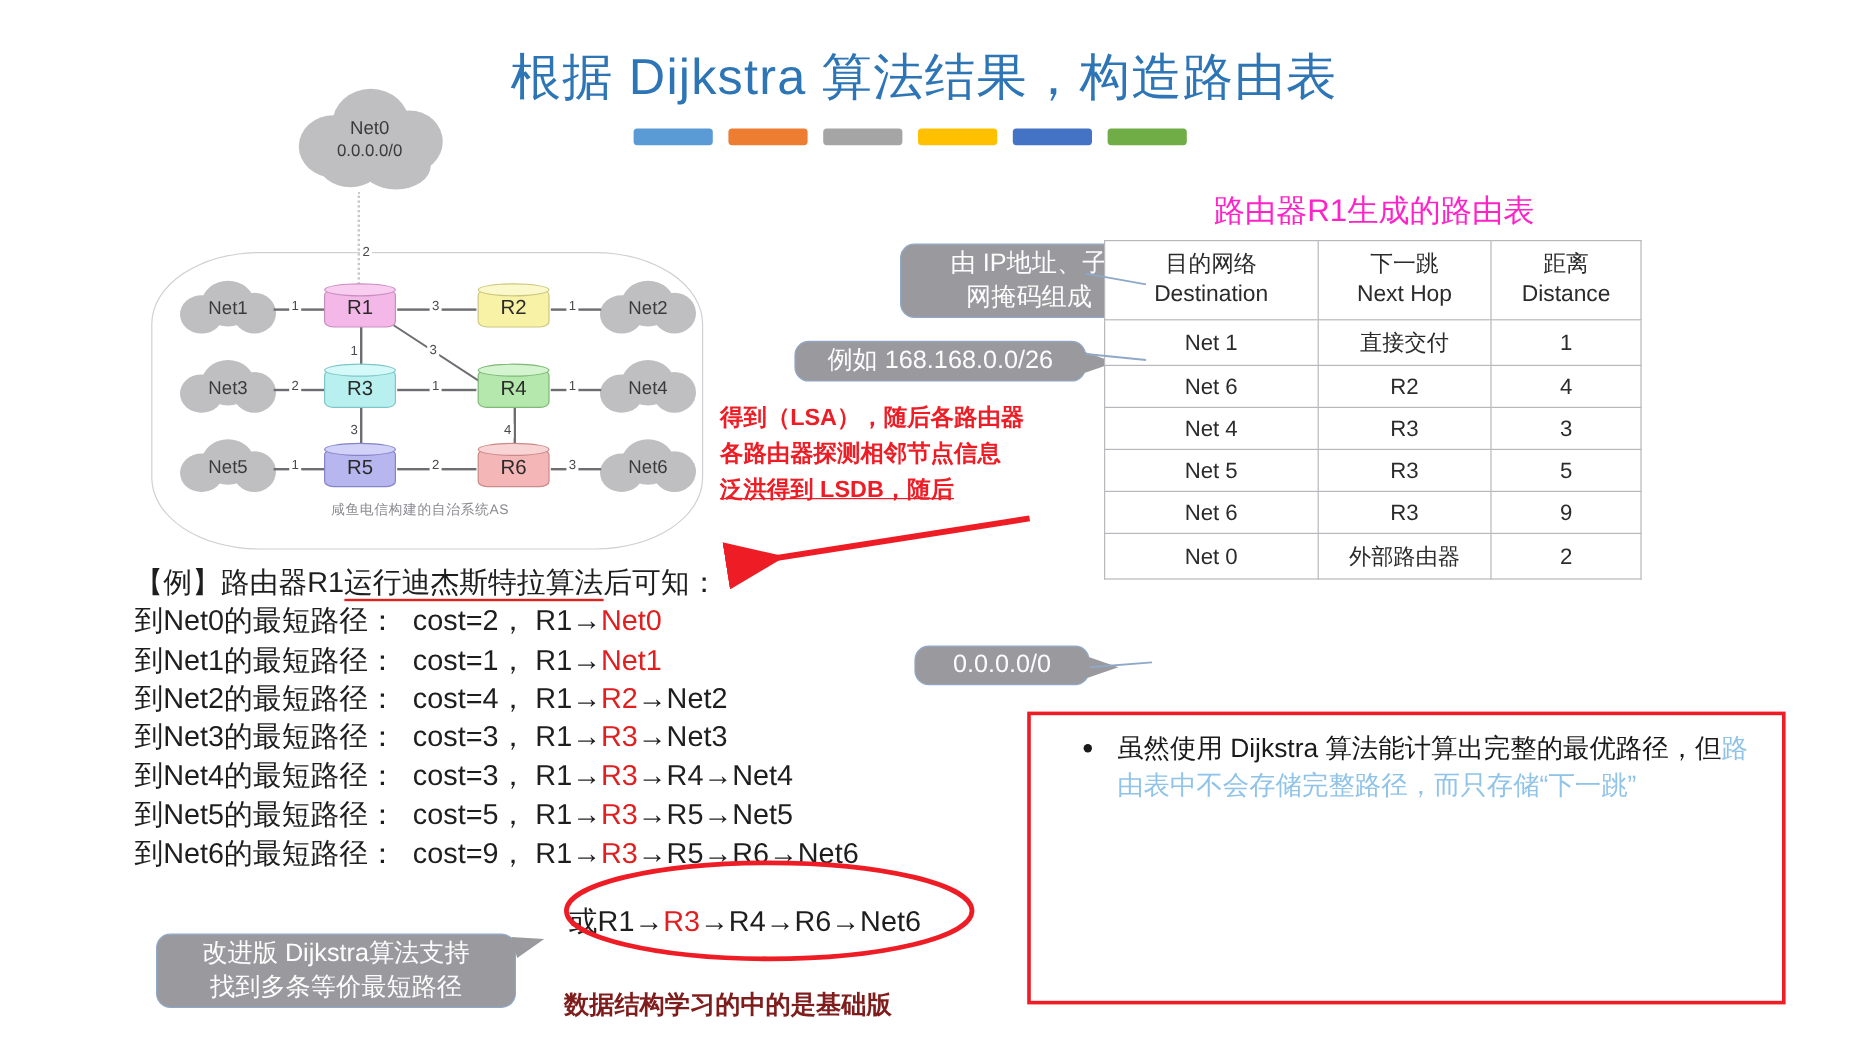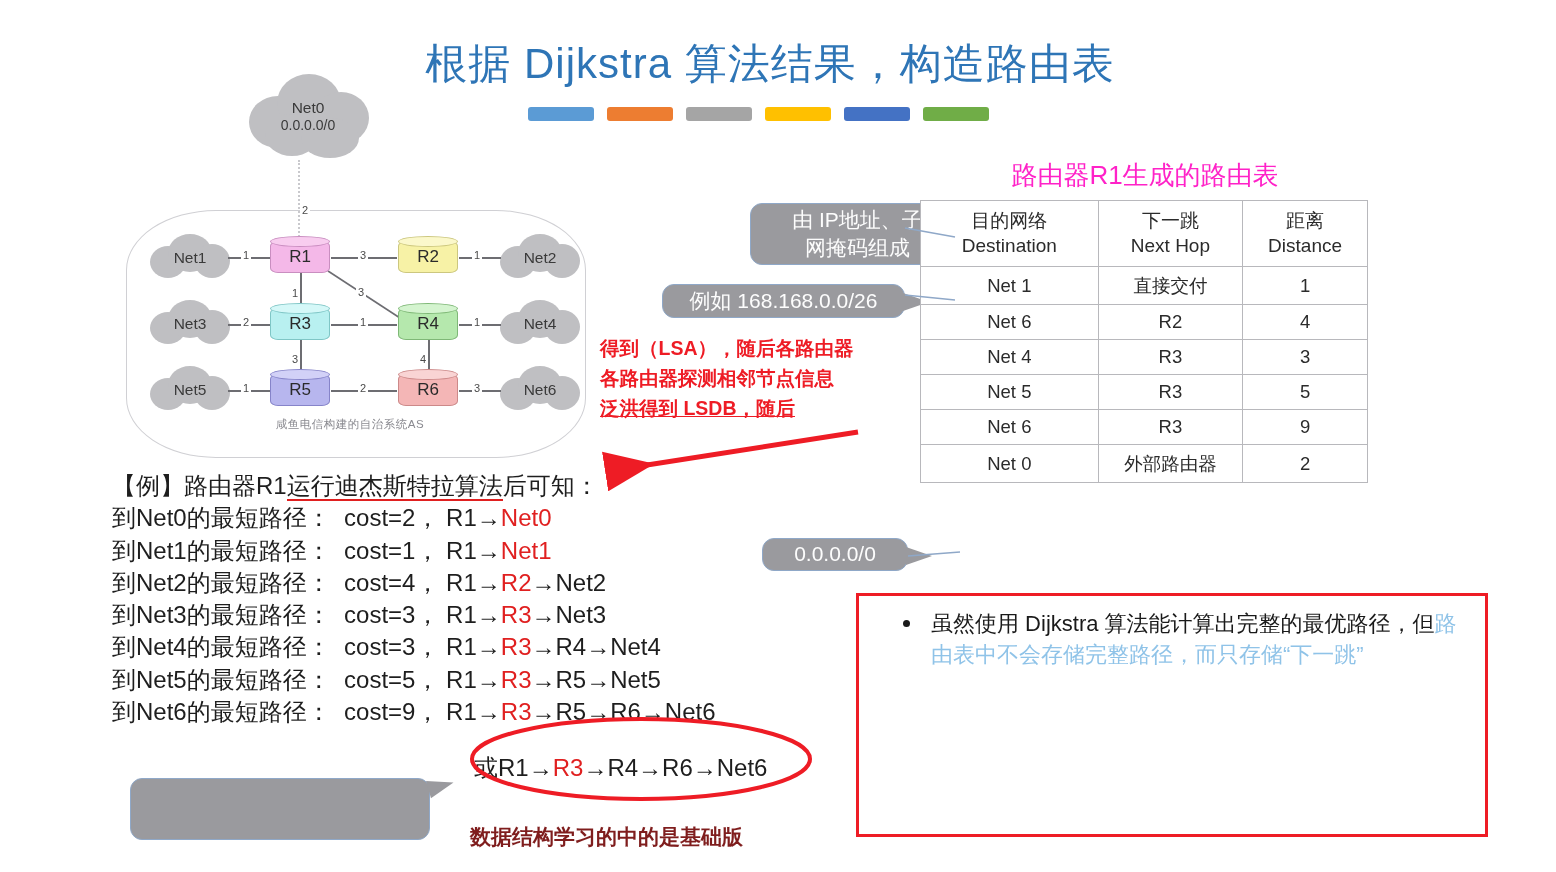--- a/index.html
+++ b/index.html
@@ -284,20 +284,22 @@
     <span>例如 168.168.0.0/26</span>
     <span class="tail" style="right:-25px; top:8px;"></span>
   </div>
 
   <div class="callout" style="left:762px; top:538px; width:146px; height:33px; font-size:21px;">
     <span>0.0.0.0/0</span>
     <span class="tail" style="right:-25px; top:8px;"></span>
   </div>
 
   <div class="callout" style="left:130px; top:778px; width:300px; height:62px; font-size:21px; white-space:pre-line;">
+    <span>改进版 Dijkstra算法支持
+找到多条等价最短路径</span>
     <span class="tail" style="right:-25px; top:-2px; transform:rotate(-16deg);"></span>
   </div>
 
   <svg style="position:absolute; left:0; top:0; width:1556px; height:872px; pointer-events:none; z-index:5;">
     <line x1="905" y1="228" x2="955" y2="237" stroke="#8fa8c8" stroke-width="1.6"></line>
     <line x1="905" y1="295" x2="955" y2="300" stroke="#8fa8c8" stroke-width="1.6"></line>
     <line x1="908" y1="556" x2="960" y2="552" stroke="#8fa8c8" stroke-width="1.6"></line>
   </svg>
 
   <div id="red-note">

